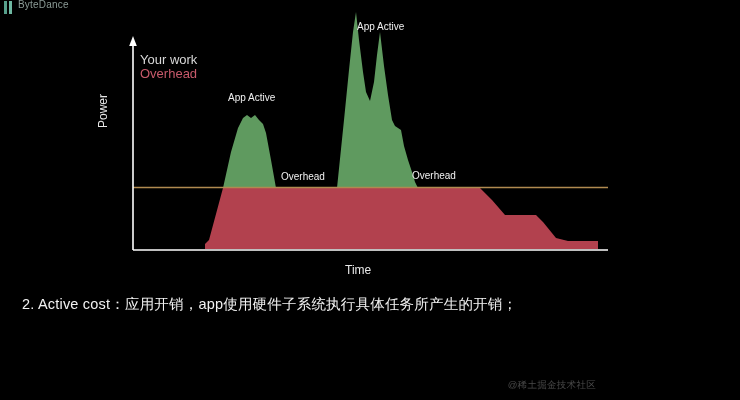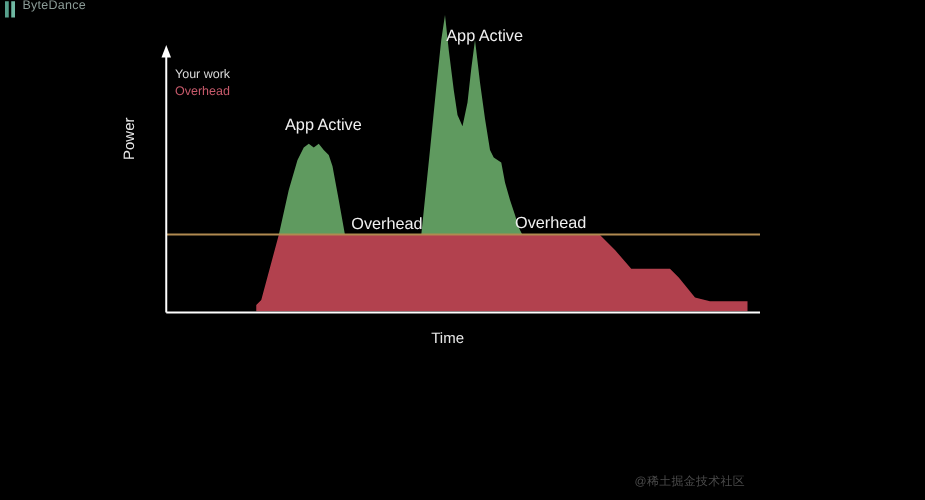--- a/index.html
+++ b/index.html
@@ -78,31 +78,31 @@
   #x-axis-label {
     left: 345px;
     top: 263px;
     text-align: center;
   }
 
   .legend {
     position: absolute;
     left: 140px;
     top: 53px;
-    font-size: 10px;
+    font-size: 13px;
     line-height: 14px;
     text-decoration: underline;
   }
   .legend .lg-work { color: #d8d8d8; }
   .legend .lg-over { color: #c75a6b; }
 
   .annot {
     position: absolute;
     color: #f0f0f0;
-    font-size: 13px;
+    font-size: 10px;
     white-space: nowrap;
   }
   #annot-app-active-1 { left: 228px; top: 92px; }
   #annot-app-active-2 { left: 357px; top: 21px; }
   #annot-overhead-1 { left: 281px; top: 171px; }
   #annot-overhead-2 { left: 412px; top: 170px; }
 
   
   #body-text {
     position: absolute;
@@ -216,17 +216,18 @@
       <div class="lg-over">Overhead</div>
     </div>
 
     <div class="annot" id="annot-app-active-1">App Active</div>
     <div class="annot" id="annot-app-active-2">App Active</div>
     <div class="annot" id="annot-overhead-1">Overhead</div>
     <div class="annot" id="annot-overhead-2">Overhead</div>
   </div>
 
   <div id="body-text">
+    <p class="para">2. Active cost：应用开销，app使用硬件子系统执行具体任务所产生的开销；</p>
   </div>
 
   <div id="watermark">@稀土掘金技术社区</div>
 
 </div>
 
 </body></html>

